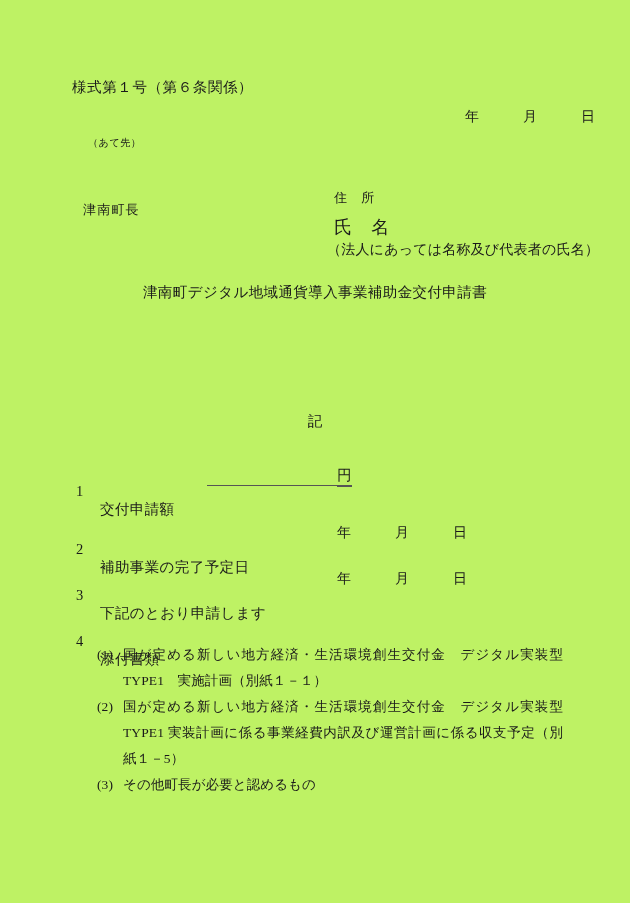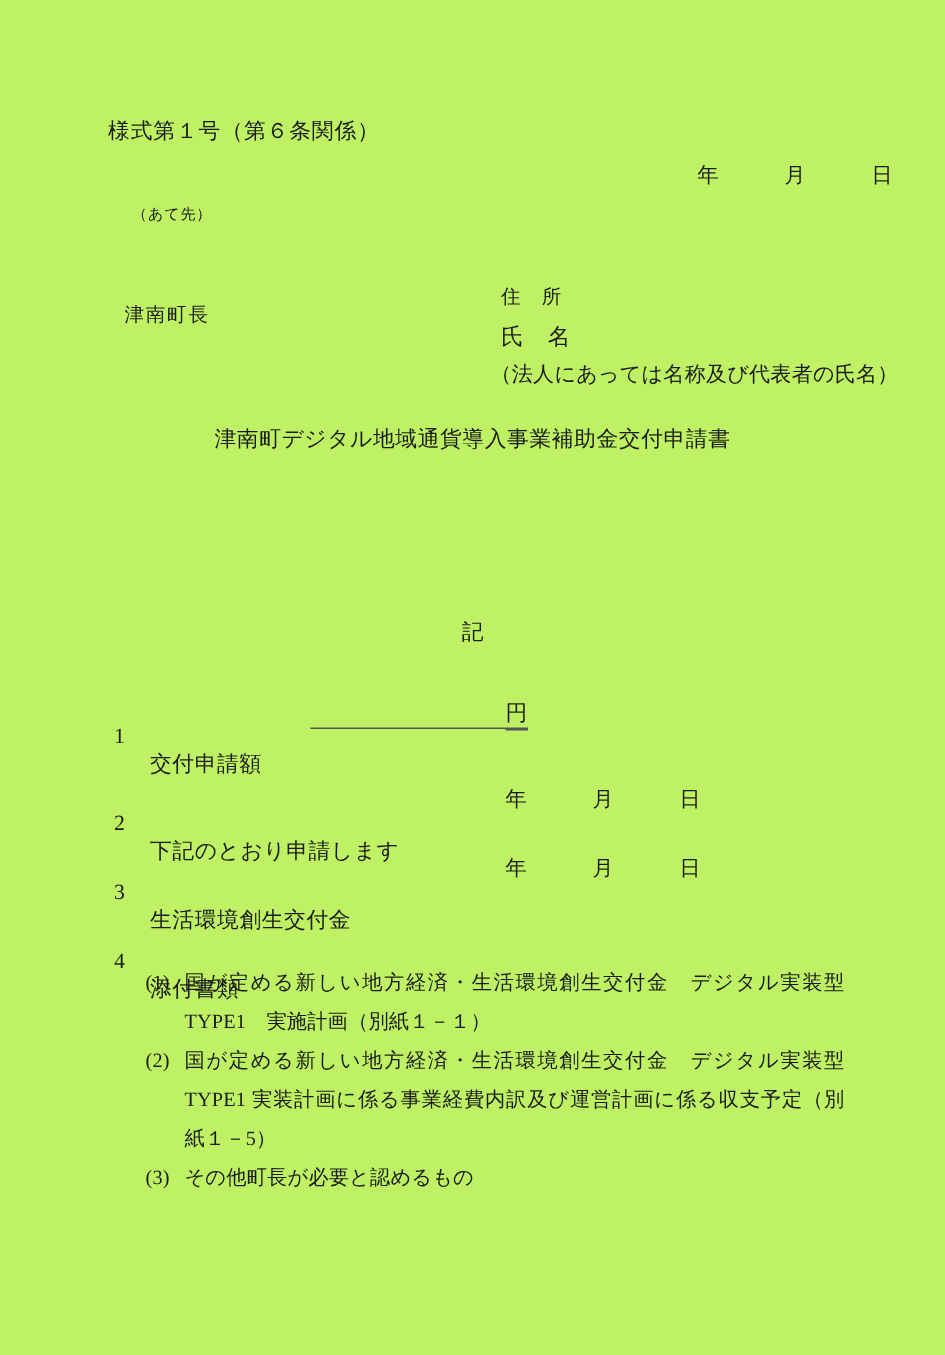--- a/index.html
+++ b/index.html
@@ -23,21 +23,21 @@
   }
   .abs { position: absolute; white-space: pre; }
 
   
   .t-form-no   { left: 72px;  top: 78px;  font-size: 14.5px; letter-spacing: 0.6px; }
   .t-date-top  { left: 465px; top: 108px; font-size: 14px;   letter-spacing: 0.5px; }
   .t-atesaki   { left: 88px;  top: 136px; font-size: 10px; letter-spacing: 0.6px; }
   .t-mayor     { left: 83px;  top: 160px; font-size: 13px; letter-spacing: 1.2px; margin-top: 41px; }
 
   .t-addr      { left: 334px; top: 189px; font-size: 13px; letter-spacing: 0.6px; }
-  .t-name      { left: 334px; top: 215px; font-size: 15px; letter-spacing: 0.6px; text-align: center; }
+  .t-name      { left: 334px; top: 215px; font-size: 18px; letter-spacing: 0.6px; text-align: center; }
   .t-corp      { left: 327px; top: 241px; font-size: 14px;   letter-spacing: 0.2px; }
 
   .t-title     { left: 0;     top: 283px; width: 630px; text-align: center;
                  font-size: 14.5px; letter-spacing: 0.4px; }
 
   .body-block  { left: 72px;  top: 340px; width: 488px; white-space: normal;
                  font-size: 14.5px; line-height: 27px; text-align: justify;
                  text-justify: inter-ideograph; letter-spacing: 0.15px; }
   .body-block .lead { margin-left: 0; }
 
@@ -112,27 +112,27 @@
 
   <div class="abs row r1">
     <span class="num">1</span>
     <span class="label">交付申請額</span>
   </div>
   <div class="amount-field"></div>
   <div class="amount-unit">円</div>
 
   <div class="abs row r2">
     <span class="num">2</span>
-    <span class="label">下記のとおり申請します</span>
+    <span class="label">補助事業の完了予定日</span>
   </div>
   <div class="ymd" style="top:524px;">年　　　月　　　日</div>
 
   <div class="abs row r3">
     <span class="num">3</span>
-    <span class="label">生活環境創生交付金</span>
+    <span class="label">下記のとおり申請します</span>
   </div>
   <div class="ymd" style="top:570px;">年　　　月　　　日</div>
 
   <div class="abs row r4">
     <span class="num">4</span>
     <span class="label">添付書類</span>
   </div>
 
   <div class="sub s1">
     <span class="marker">(1)</span>

